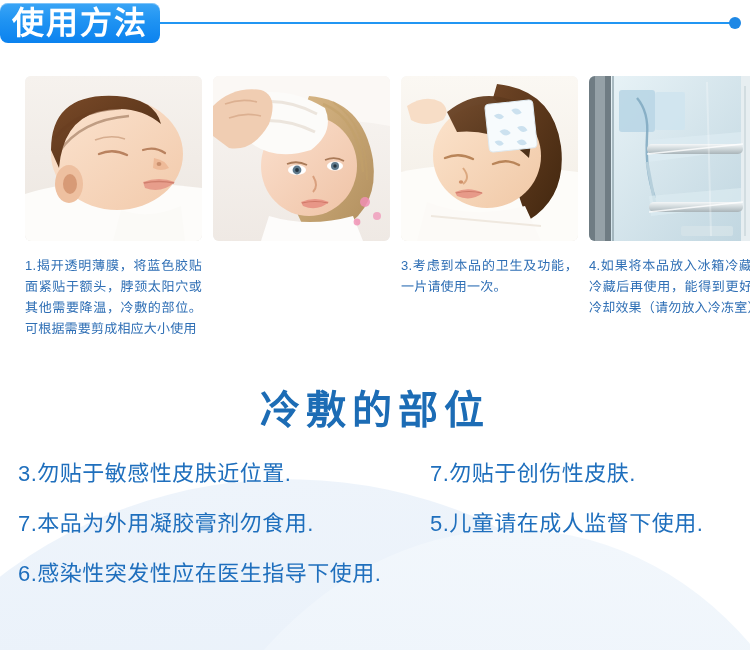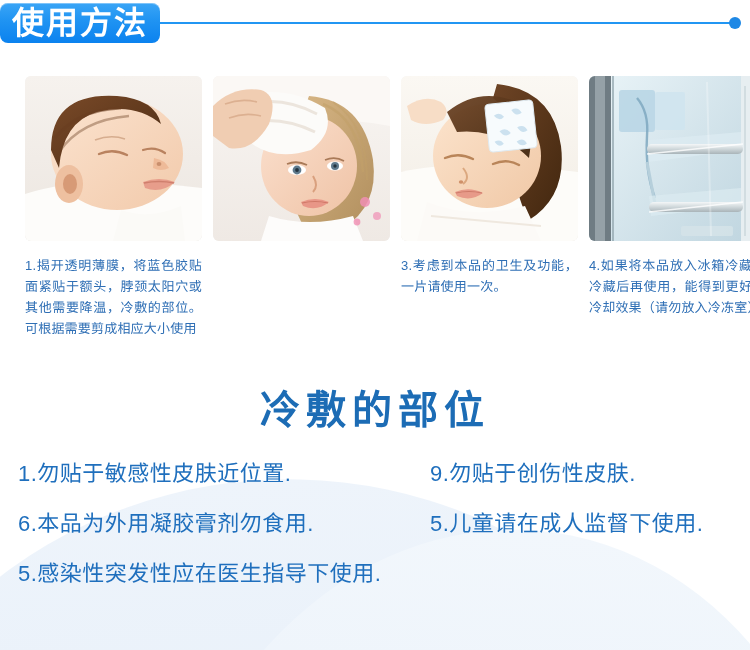--- a/index.html
+++ b/index.html
@@ -356,25 +356,25 @@
       </div>
       <div class="step-text">4.如果将本品放入冰箱冷藏室冷藏后再使用，能得到更好的冷却效果（请勿放入冷冻室）</div>
     </div>
 
   </div>
 
   <div class="notice-title">冷敷的部位</div>
 
   <div class="warnings">
     <div class="warn-row">
-      <div class="warn col-a">1.勿贴于敏感性皮肤近位置.</div>
-      <div class="warn col-b">9.勿贴于创伤性皮肤.</div>
+      <div class="warn col-a">3.勿贴于敏感性皮肤近位置.</div>
+      <div class="warn col-b">7.勿贴于创伤性皮肤.</div>
     </div>
     <div class="warn-row">
-      <div class="warn col-a">6.本品为外用凝胶膏剂勿食用.</div>
+      <div class="warn col-a">7.本品为外用凝胶膏剂勿食用.</div>
       <div class="warn col-b">5.儿童请在成人监督下使用.</div>
     </div>
     <div class="warn-row">
-      <div class="warn col-a">5.感染性突发性应在医生指导下使用.</div>
+      <div class="warn col-a">6.感染性突发性应在医生指导下使用.</div>
     </div>
   </div>
 
 </div>
 
 </body></html>

